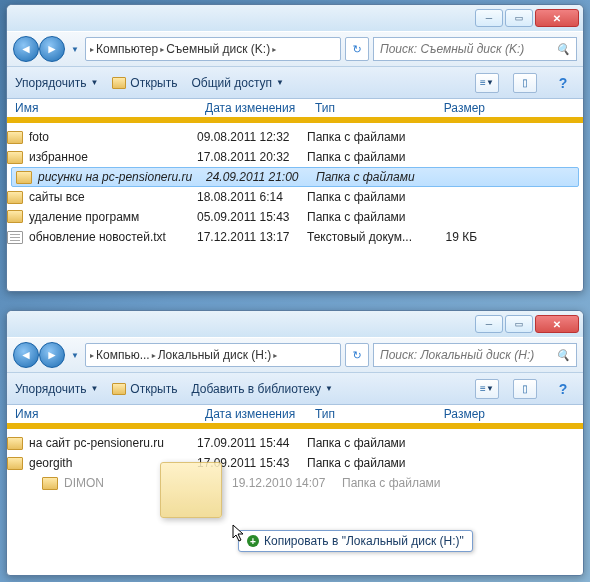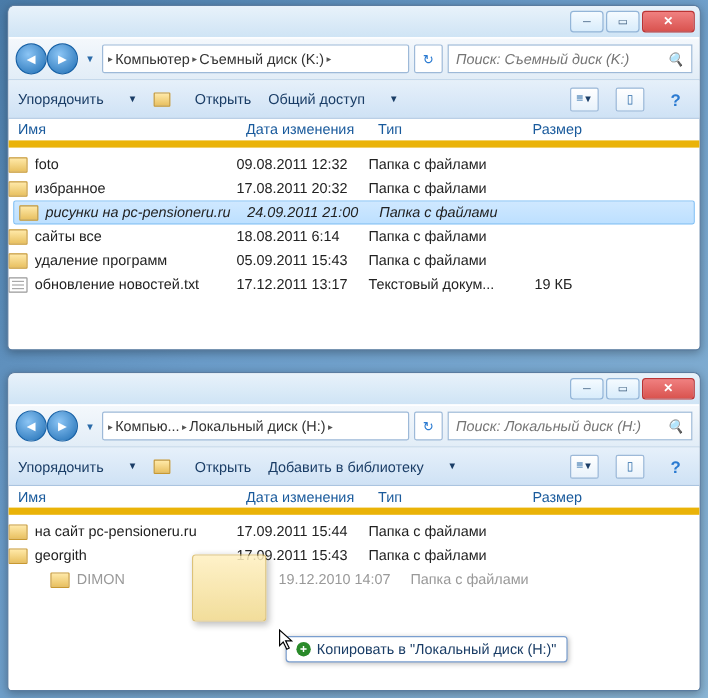--- a/index.html
+++ b/index.html
@@ -15,21 +15,21 @@
   .nav-arrow { width: 26px; height: 26px; border-radius: 50%; background: radial-gradient(circle at 40% 35%, #8cc5f5, #1e6db3); border: 1px solid #1660a5; display: flex; align-items: center; justify-content: center; color: #fff; font-size: 12px; }
   .nav-drop { width: 12px; height: 20px; display: flex; align-items: center; justify-content: center; color: #2a6aa8; font-size: 8px; }
   .breadcrumb { flex: 1; height: 24px; background: #fff; border: 1px solid #9db9d8; border-radius: 2px; display: flex; align-items: center; padding: 0 4px; gap: 2px; color: #333; overflow: hidden; white-space: nowrap; }
   .bc-seg { display: flex; align-items: center; gap: 3px; }
   .bc-arrow { font-size: 8px; color: #555; }
   .refresh { width: 24px; height: 24px; background: #fff; border: 1px solid #9db9d8; border-radius: 2px; display: flex; align-items: center; justify-content: center; color: #2a7ad1; font-size: 11px; }
   .searchbox { width: 204px; height: 24px; background: #fff; border: 1px solid #9db9d8; border-radius: 0; display: flex; align-items: center; padding: 0 6px; gap: 4px; color: #888; font-style: italic; }
   .searchbox input { border: none; outline: none; flex: 1; font-style: italic; color: #888; }
   .search-icon { color: #2a7ad1; font-size: 11px; }
   .toolbar { height: 32px; background: linear-gradient(#e6f0fa,#cfe2f5); border-bottom: 1px solid #aac4e0; display: flex; align-items: center; padding: 0 8px; gap: 14px; }
-  .tool-btn { color: #1a3d66; display: flex; align-items: center; gap: 20px; }
+  .tool-btn { color: #1a3d66; display: flex; align-items: center; gap: 4px; }
   .tool-drop { font-size: 8px; color: #1a3d66; }
   .open-icon { width: 14px; height: 12px; background: linear-gradient(#ffe9a8,#e8c060); border: 1px solid #c89830; border-radius: 1px; }
   .spacer { flex: 1; }
   .view-btn, .pane-btn, .help-btn { width: 24px; height: 20px; border: 1px solid #9db9d8; border-radius: 2px; background: linear-gradient(#fff,#e8f2fb); display: flex; align-items: center; justify-content: center; font-size: 10px; color: #2a6aa8; }
   .help-btn { border: none; background: none; color: #2a7ad1; font-size: 14px; font-weight: bold; }
   .headers { height: 24px; border-bottom: 6px solid #eab308; display: flex; align-items: center; padding: 0 8px; color: #195a9c; }
   .col-name { width: 190px; }
   .col-date { width: 110px; }
   .col-type { width: 110px; }
   .col-size { width: 60px; text-align: right; }
@@ -129,21 +129,21 @@
       <div class="row">
         <div class="col-name" style="display:flex;align-items:center">
           <span class="file-icon "></span>
           <span>сайты все</span>
         </div>
         <div class="col-date">18.08.2011 6:14</div>
         <div class="col-type">Папка с файлами</div>
         <div class="col-size"></div>
       </div>
       <div class="row">
-        <div class="col-name" style="display:flex;align-items:flex-end">
+        <div class="col-name" style="display:flex;align-items:flex-start">
           <span class="file-icon "></span>
           <span>удаление программ</span>
         </div>
         <div class="col-date">05.09.2011 15:43</div>
         <div class="col-type">Папка с файлами</div>
         <div class="col-size"></div>
       </div>
       <div class="row">
         <div class="col-name" style="display:flex;align-items:center">
           <span class="file-icon txt"></span>

